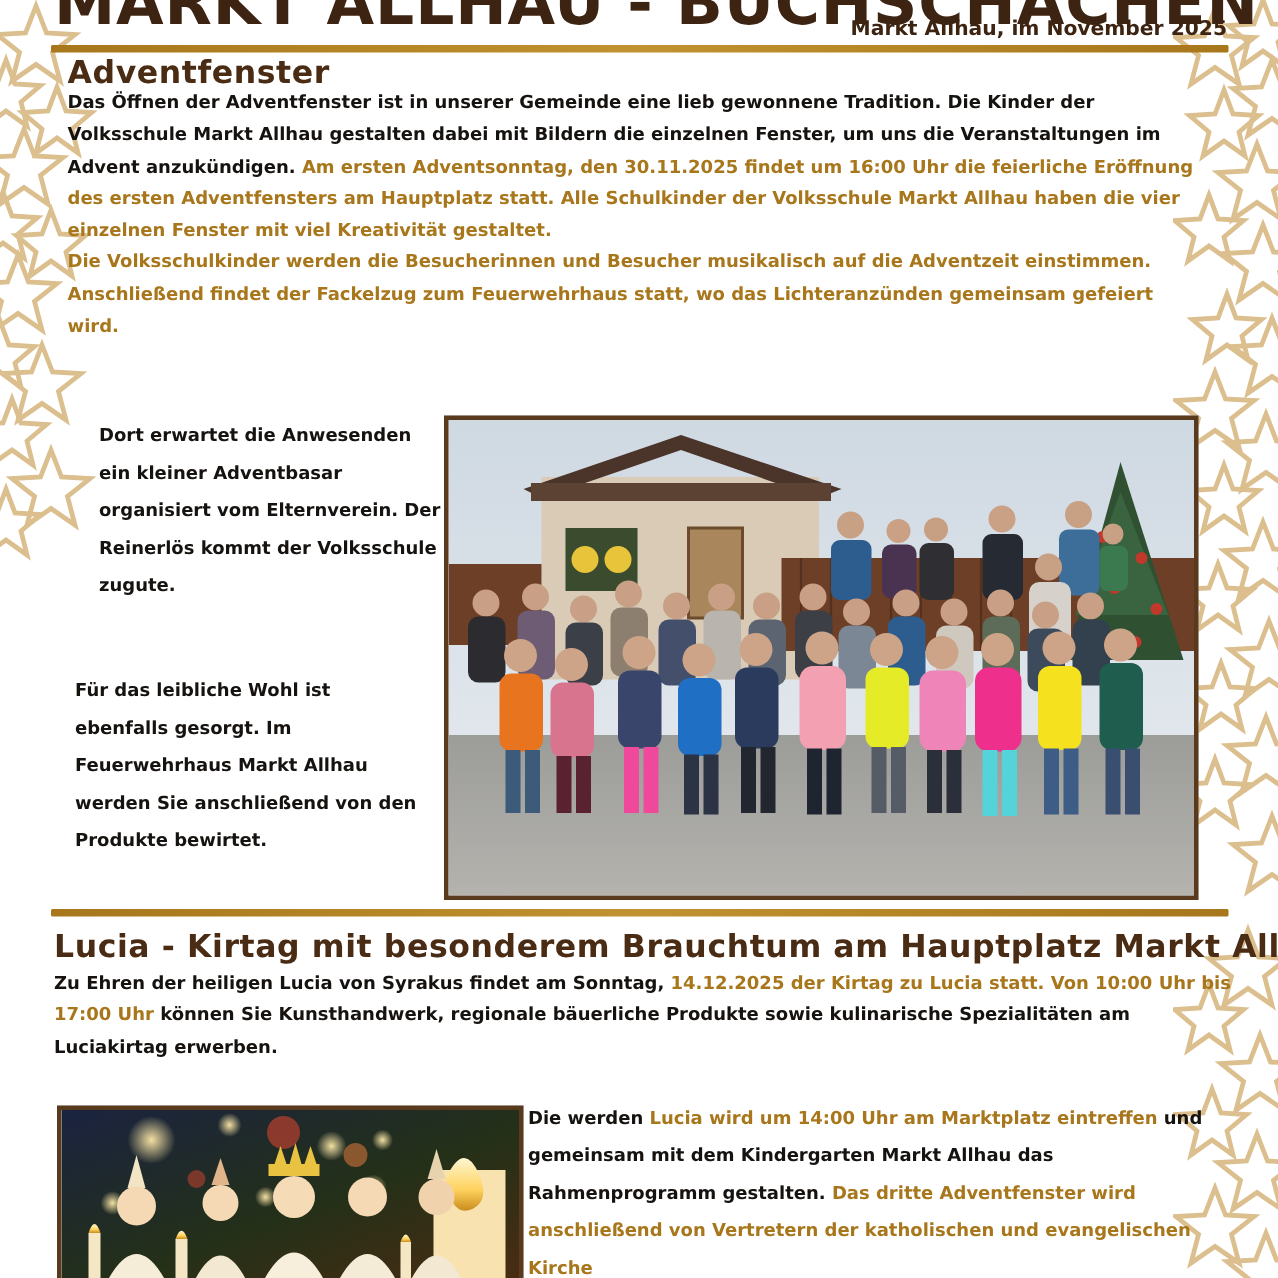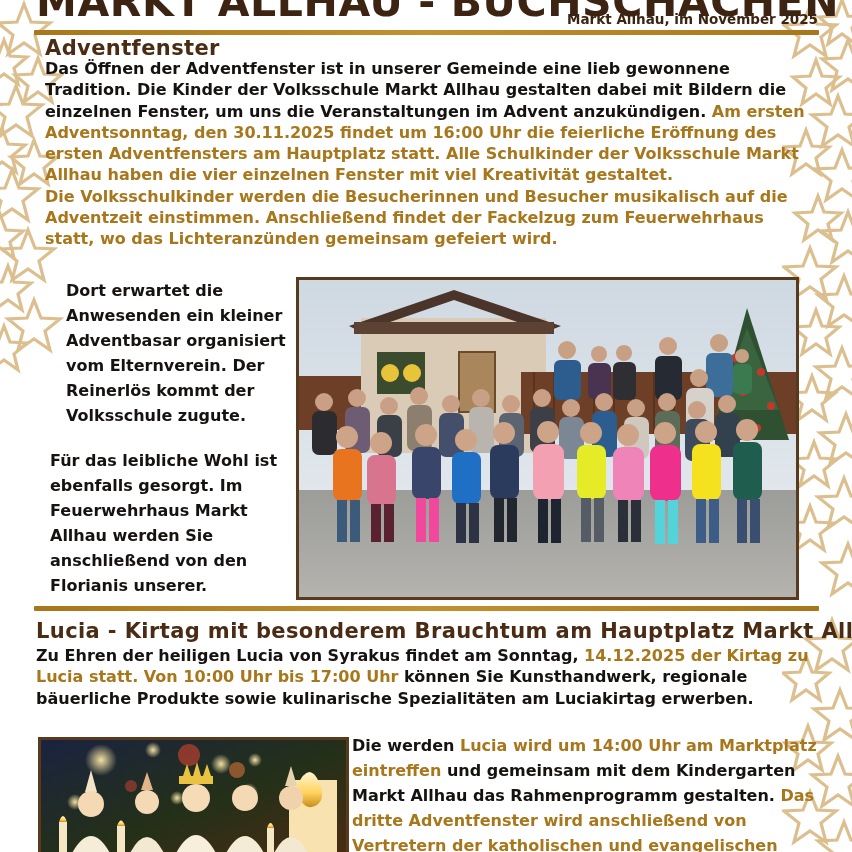--- a/index.html
+++ b/index.html
@@ -80,21 +80,21 @@
     color: #4a2b13;
     letter-spacing: .4px;
     font-family: "DejaVu Sans", sans-serif;
     white-space: nowrap;
   }
   .h-advent { left: 45px; top: 36px; }
   .h-lucia  { left: 36px; top: 619px; }
 
   .body-text {
     position: absolute;
-    font-size: 16px;
+    font-size: 12px;
     line-height: 21.3px;
     font-weight: 700;
     color: #16120f;
     font-family: "DejaVu Sans", sans-serif;
   }
   .gold { color: #a8761b; }
 
   #advent-intro { left: 45px; top: 58px; width: 760px; }
   #advent-left-1 { left: 50px; top: 278px; width: 228px; line-height: 25px; margin-left: 16px; }
   #advent-left-2 { left: 50px; top: 448px; width: 232px; line-height: 25px; }
@@ -179,21 +179,21 @@
   <div class="content">
 
     <div class="h-section h-advent">Adventfenster</div>
 
     <div class="body-text" id="advent-intro">
       <span>Das Öffnen der Adventfenster ist in unserer Gemeinde eine lieb gewonnene Tradition. Die Kinder der Volksschule Markt Allhau gestalten dabei mit Bildern die einzelnen Fenster, um uns die Veranstaltungen im Advent anzukündigen. </span><span class="gold">Am ersten Adventsonntag, den 30.11.2025 findet um 16:00 Uhr die feierliche Eröffnung des ersten Adventfensters am Hauptplatz statt. Alle Schulkinder der Volksschule Markt Allhau haben die vier einzelnen Fenster mit viel Kreativität gestaltet.</span><br>
       <span class="gold">Die Volksschulkinder werden die Besucherinnen und Besucher musikalisch auf die Adventzeit einstimmen. Anschließend findet der Fackelzug zum Feuerwehrhaus statt, wo das Lichteranzünden gemeinsam gefeiert wird.</span>
     </div>
 
     <div class="body-text" id="advent-left-1">Dort erwartet die Anwesenden ein kleiner Adventbasar organisiert vom Elternverein. Der Reinerlös kommt der Volksschule zugute.</div>
-    <div class="body-text" id="advent-left-2">Für das leibliche Wohl ist ebenfalls gesorgt. Im Feuerwehrhaus Markt Allhau werden Sie anschließend von den Florianis unserer.</div>
+    <div class="body-text" id="advent-left-2">Für das leibliche Wohl ist ebenfalls gesorgt. Im Feuerwehrhaus Markt Allhau werden Sie anschließend von den Produkte bewirtet.</div>
 
     <div class="photo" id="photo-choir">
       <svg viewBox="0 0 497 317" preserveAspectRatio="none" aria-hidden="true">
         <defs>
           <linearGradient id="skyg" x1="0" y1="0" x2="0" y2="1">
             <stop offset="0%" stop-color="#cfd9e2"></stop>
               <stop offset="100%" stop-color="#e9edf1"></stop>
           </linearGradient>
           <linearGradient id="groundg" x1="0" y1="0" x2="0" y2="1">
             <stop offset="0%" stop-color="#9c9c99"></stop>

